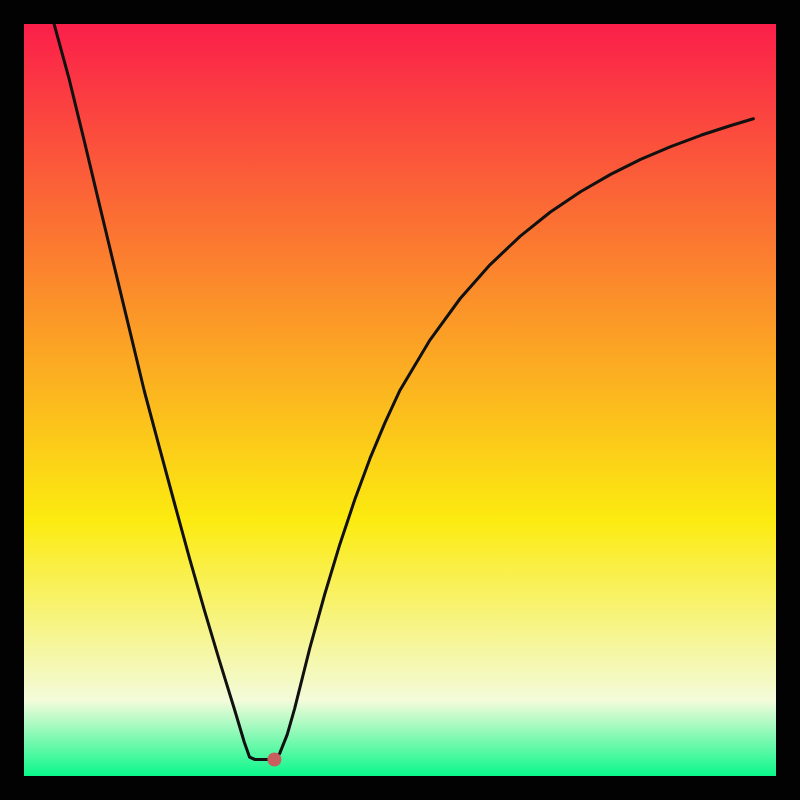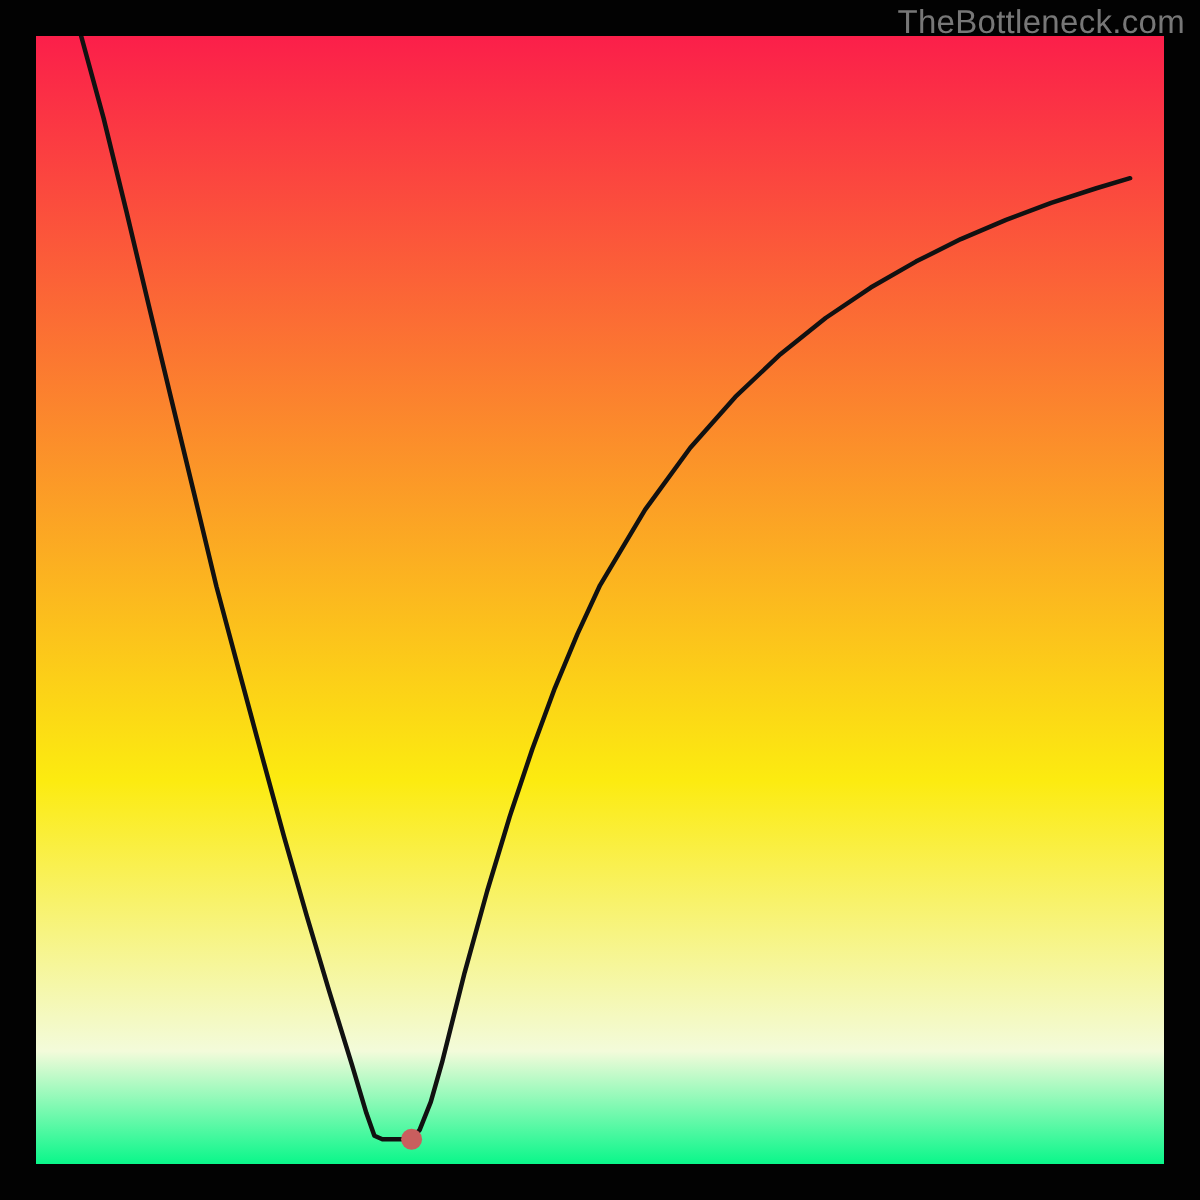--- a/index.html
+++ b/index.html
@@ -26,21 +26,20 @@
     color: #777777;
     letter-spacing: 0.2px;
     font-weight: 400;
     z-index: 10;
   }
 </style>
 </head>
 <body>
 
 <div class="chart-wrap">
-  <div class="watermark">TheBottleneck.com</div>
   <svg id="chart-svg" width="800" height="800" viewBox="0 0 800 800">
     <defs>
       <linearGradient id="bg-grad" x1="0" y1="0" x2="0" y2="1">
         <stop id="stop-top" offset="0%" stop-color="#fb1f4a"></stop>
         <stop id="stop-yellow" offset="66%" stop-color="#fceb10"></stop>
         <stop id="stop-pale" offset="90%" stop-color="#f3fbda"></stop>
         <stop id="stop-green" offset="100%" stop-color="#0af78a"></stop>
       </linearGradient>
     </defs>
 

